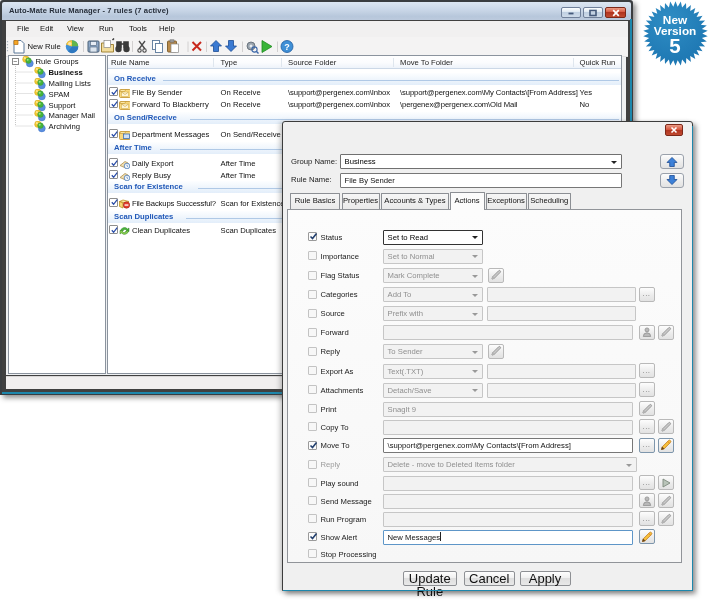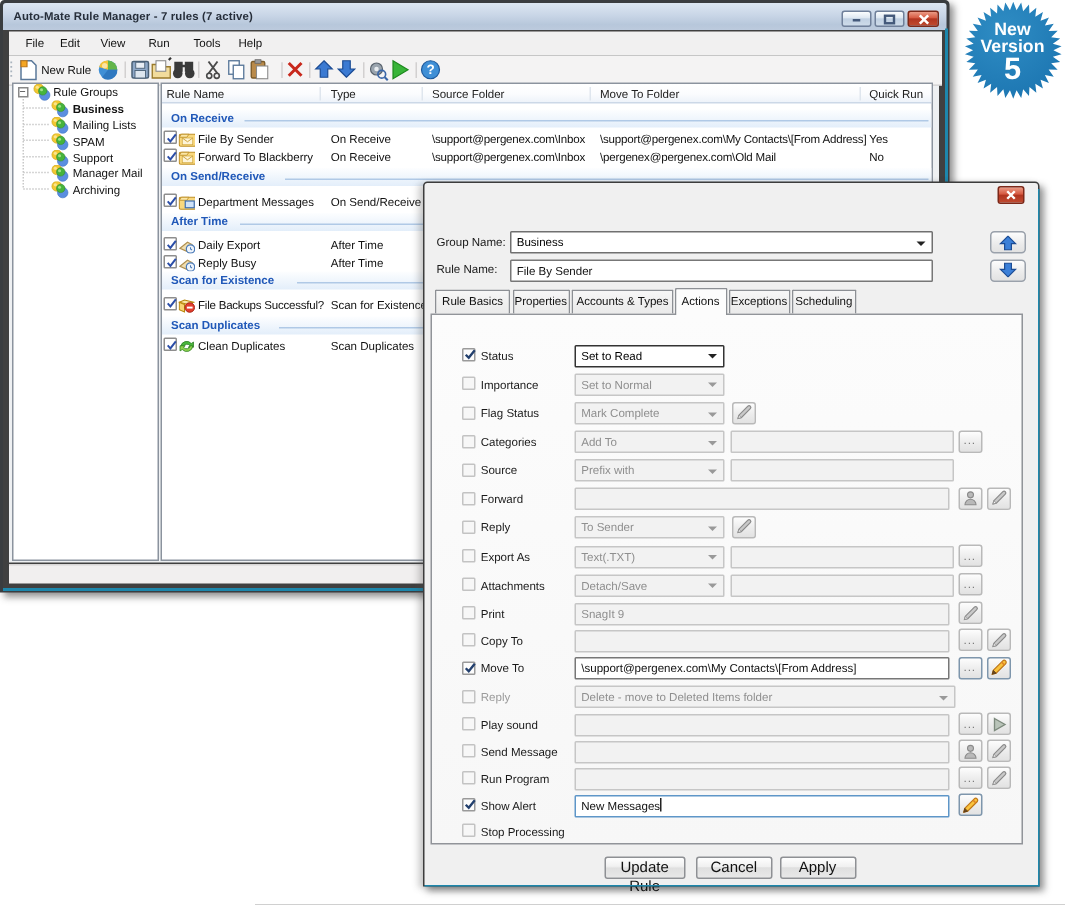--- a/index.html
+++ b/index.html
@@ -65,21 +65,21 @@
 .dd.en{background:#fff;border:1px solid #333;color:#000}
 .dd.en .ar{border-top-color:#222}
 .cb{position:absolute;width:9px;height:9px;background:#fcfcfc;border:1px solid #9a9a9a;border-radius:1px}
 .cb.dis{border-color:#c3c3c3;background:#f7f7f7}
 .cb svg{position:absolute;left:-1px;top:-2px}
 .b16{position:absolute;width:16px;height:15px;border-radius:2px;border:1px solid #b9b9b9;
   background:linear-gradient(#fdfdfd,#ececec 55%,#e2e2e2)}
 .b16.en{border-color:#7e96ac}
 .pbtn{position:absolute;height:15px;border-radius:2px;border:1px solid #8e9094;
   background:linear-gradient(#fefefe 0%,#f0f0f0 45%,#dfdfdf 50%,#e8e8e8 100%);
-  font-size:10px;color:#111;text-align:center;line-height:13px}
+  font-size:13px;color:#111;text-align:center;line-height:13px}
 
 .tab{position:absolute;top:71px;height:15.5px;background:linear-gradient(#f6f6f6,#eaeaea);
   border:1px solid #8c8f94;border-bottom:none;border-radius:1px 1px 0 0;
   font-size:7.7px;color:#111;text-align:center;line-height:14px}
 .tab.act{top:69.5px;height:18px;background:#fcfcfc;line-height:16px;z-index:5}
 </style></head>
 <body>
 
 <div class="abs" id="badge" style="left:642px;top:1px;width:68px;height:66px"><svg width="68" height="66" viewBox="0 0 68 66">
   <defs>

